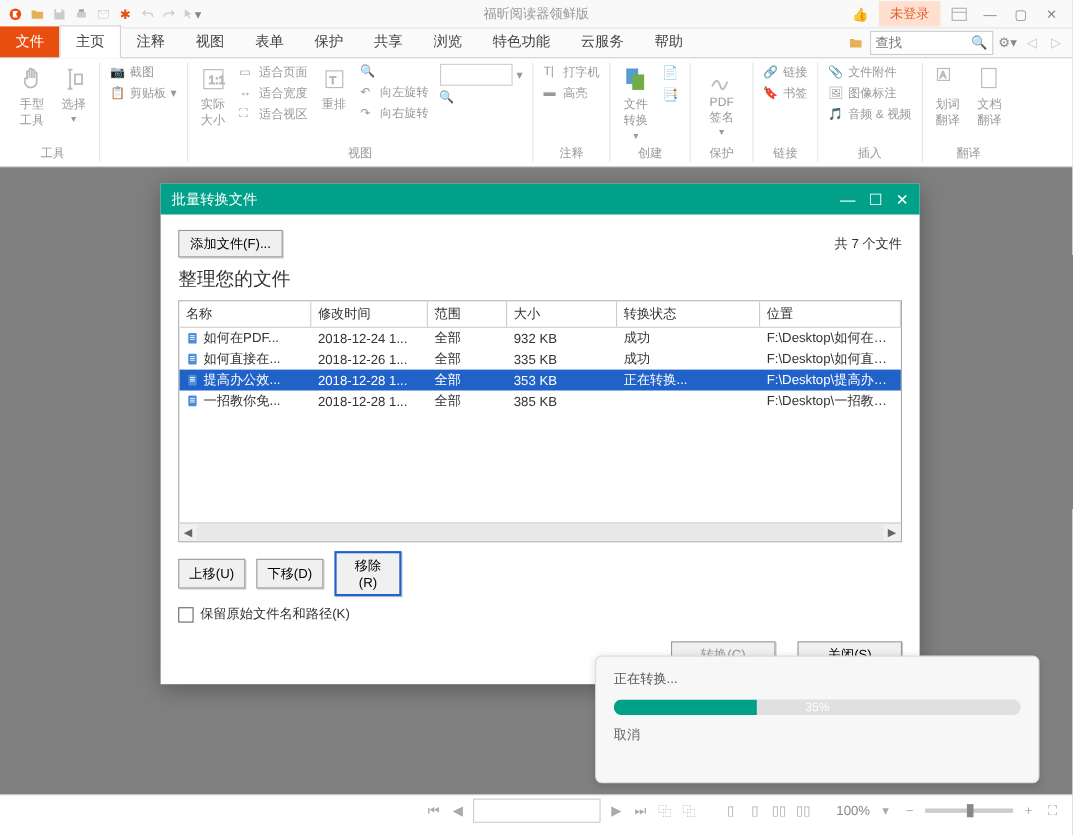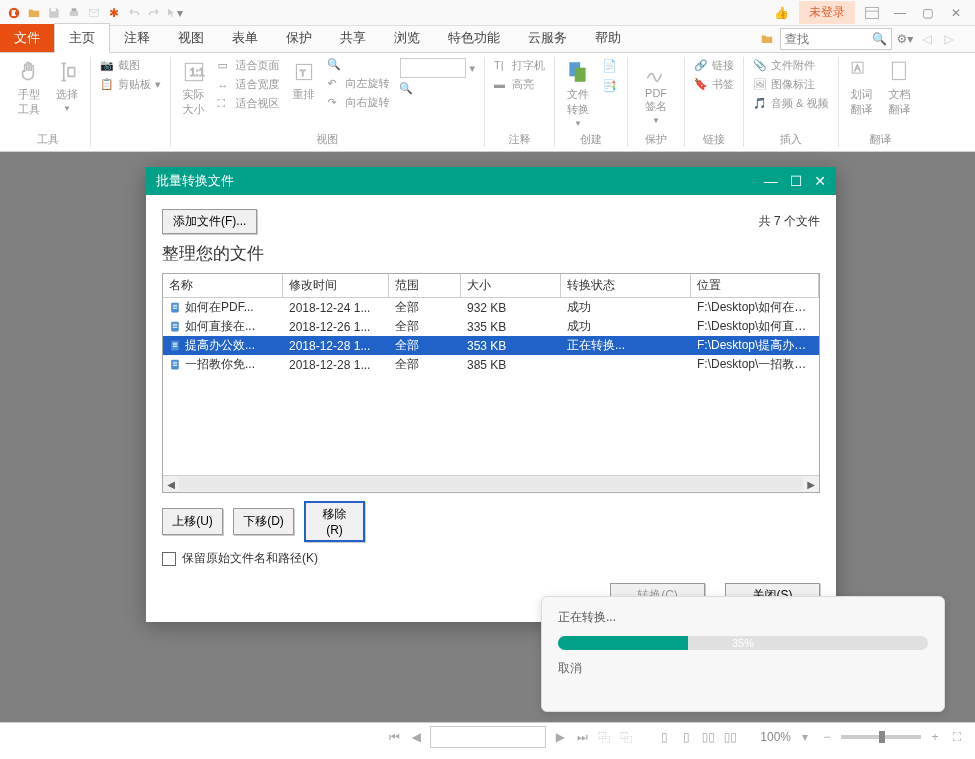--- a/index.html
+++ b/index.html
@@ -8,21 +8,21 @@
 .tb-ico{width:18px;height:18px;display:flex;align-items:center;justify-content:center;font-size:12px;color:#888}
 .tb-ico svg{width:14px;height:14px}
 .tb-title{position:absolute;left:0;right:0;text-align:center;color:#999;font-size:12px;pointer-events:none}
 .tb-right{position:absolute;right:0;display:flex;align-items:center;gap:6px;padding-right:8px}
 .login-btn{background:#ffe0d0;color:#e06030;padding:3px 10px;font-size:12px}
 .win-ico{width:22px;height:18px;display:flex;align-items:center;justify-content:center;color:#888}
 .tabbar{height:26px;display:flex;align-items:flex-end;background:#fafafa;border-bottom:1px solid #d0d0d0;position:relative}
 .tab{padding:5px 14px;font-size:13px;color:#444;cursor:pointer}
 .tab.file{background:#e84e0f;color:#fff}
 .tab.active{background:#fff;border:1px solid #d0d0d0;border-bottom:1px solid #fff;margin-bottom:-1px}
-.tab-right{position:absolute;right:17px;top:2px;display:flex;align-items:center;gap:4px}
+.tab-right{position:absolute;right:6px;top:2px;display:flex;align-items:center;gap:4px}
 .search-box{display:flex;align-items:center;border:1px solid #ccc;height:20px;width:110px;background:#fff}
 .search-box input{border:none;outline:none;width:80px;font-size:12px;padding:0 4px;color:#999}
 .ribbon{height:90px;background:#fff;border-bottom:1px solid #d0d0d0;display:flex;padding:4px 6px;color:#888}
 .rgroup{display:flex;flex-direction:column;align-items:center;padding:0 8px;border-right:1px solid #e5e5e5;justify-content:space-between;min-width:40px}
 .rgroup:last-child{border-right:none}
 .rgroup-body{display:flex;gap:8px;align-items:flex-start;flex:1}
 .rgroup-label{font-size:11px;color:#999;padding-top:2px}
 .rbtn-lg{display:flex;flex-direction:column;align-items:center;gap:2px;font-size:11px;color:#999;padding:2px}
 .rbtn-lg svg,.rbtn-lg .ico{width:26px;height:26px}
 .rbtn-sm{display:flex;align-items:center;gap:4px;font-size:11px;color:#999;padding:1px;white-space:nowrap}
@@ -109,20 +109,21 @@
       </span>
     <span class="tb-ico">
         <svg viewBox="0 0 24 24" fill="none" stroke="#ccc" stroke-width="2">
           <path d="M15 14l4-4-4-4M19 10H9a5 5 0 00-5 5v1"></path>
         </svg>
       </span>
     <span class="tb-ico"><svg viewBox="0 0 24 24" fill="#ccc">
           <path d="M6 3l12 9-5 1 3 6-2 1-3-6-5 3z"></path>
         </svg>▾</span>
   </div>
+  <div class="tb-title">福昕阅读器领鲜版</div>
   <div class="tb-right">
     <span class="win-ico">👍</span>
     <span class="login-btn">未登录</span>
     <span class="win-ico">
         <svg viewBox="0 0 24 24" fill="none" stroke="#aaa">
           <rect x="5" y="6" width="14" height="12"></rect>
           <path d="M5 10h14"></path>
         </svg>
       </span>
     <span class="win-ico">—</span>

